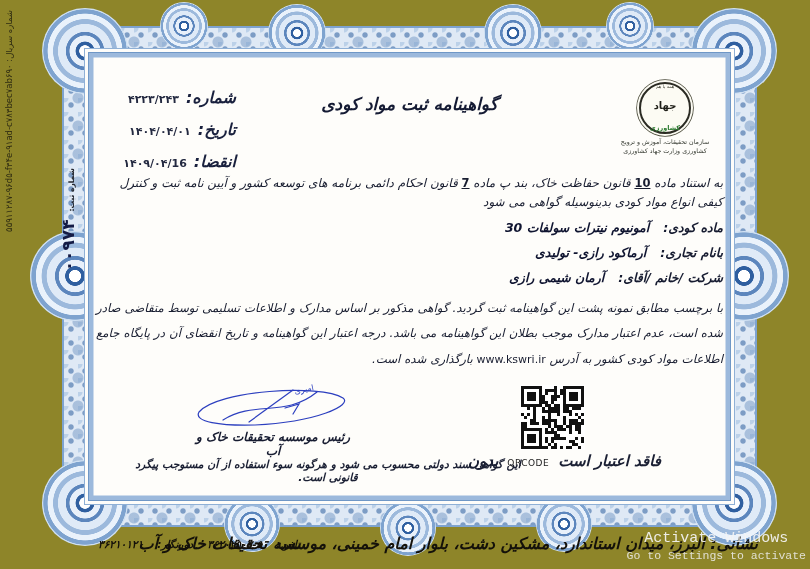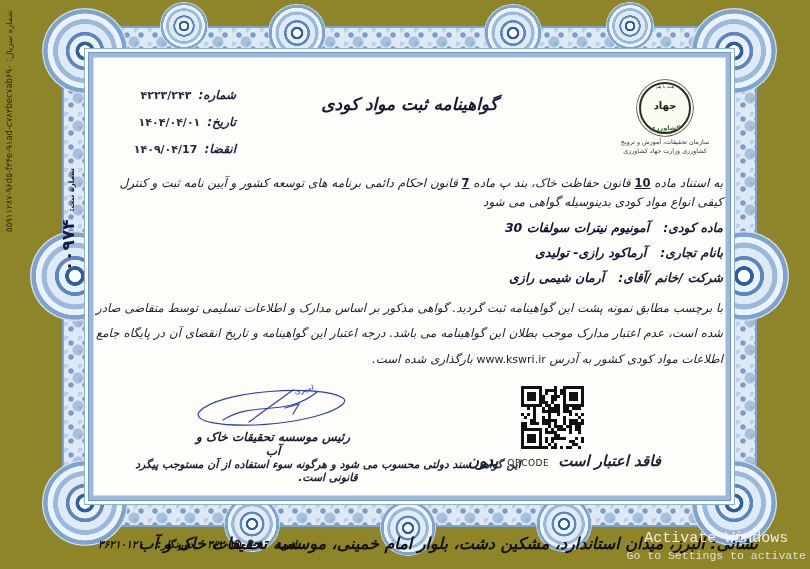--- a/index.html
+++ b/index.html
@@ -31,21 +31,21 @@
     background:#fdfcf6; border-radius:45% 45% 40% 40% / 60% 60% 35% 35%; z-index:6;
     display:flex; flex-direction:column; align-items:center; justify-content:flex-start; }
   .emblem-caption { font-size:10px; font-style:italic; font-weight:bold; color:#23262e; margin-top:1px; }
 
   .content { position:absolute; left:88px; top:52px; width:643px; height:449px; z-index:7;
     color:#1c2133; }
   .fa { direction:rtl; font-family:"DejaVu Sans", sans-serif; }
 
   .meta { position:absolute; right:495px; top:36px; width:145px; }
   .meta-row { display:flex; direction:rtl; align-items:baseline; gap:7px; margin-bottom:13px; }
-  .meta-label { font-style:italic; font-weight:bold; font-size:12px; color:#19203d; }
+  .meta-label { font-style:italic; font-weight:bold; font-size:16px; color:#19203d; }
   .meta-value { font-size:11px; font-weight:bold; color:#232940; letter-spacing:.5px; }
 
   .title { position:absolute; left:0; right:0; top:42px; text-align:center;
     font-size:17px; font-weight:bold; font-style:italic; color:#141a33; }
 
   .issuer { position:absolute; left:527px; top:30px; width:100px; text-align:center; }
   .issuer-seal { width:52px; height:52px; border-radius:50%; border:2px solid #2b2b23;
     margin:0 auto; display:flex; flex-direction:column; align-items:center; justify-content:space-between;
     background:#fcfbf3; box-shadow:0 0 0 2px #fcfbf3, 0 0 0 2.8px #4a4a3a; }
   .seal-motto { font-size:4.5px; color:#3c3c30; }
@@ -132,21 +132,21 @@
       <div class="meta-row">
         <span class="meta-label fa">شماره:</span>
         <span class="meta-value">۴۲۲۳/۲۴۳</span>
       </div>
       <div class="meta-row">
         <span class="meta-label fa">تاریخ:</span>
         <span class="meta-value">۱۴۰۴/۰۴/۰۱</span>
       </div>
       <div class="meta-row">
         <span class="meta-label fa">انقضا:</span>
-        <span class="meta-value">۱۴۰۹/۰۴/17</span>
+        <span class="meta-value">۱۴۰۹/۰۴/16</span>
       </div>
     </div>
 
     <div class="issuer">
       <div class="issuer-seal">
         <div class="seal-motto fa">همه با هم</div>
         <div class="seal-name fa">جهاد</div>
         <div class="seal-name2 fa">کشاورزی</div>
       </div>
       <div class="issuer-org fa">سازمان تحقیقات، آموزش و ترویج کشاورزی وزارت جهاد کشاورزی</div>

